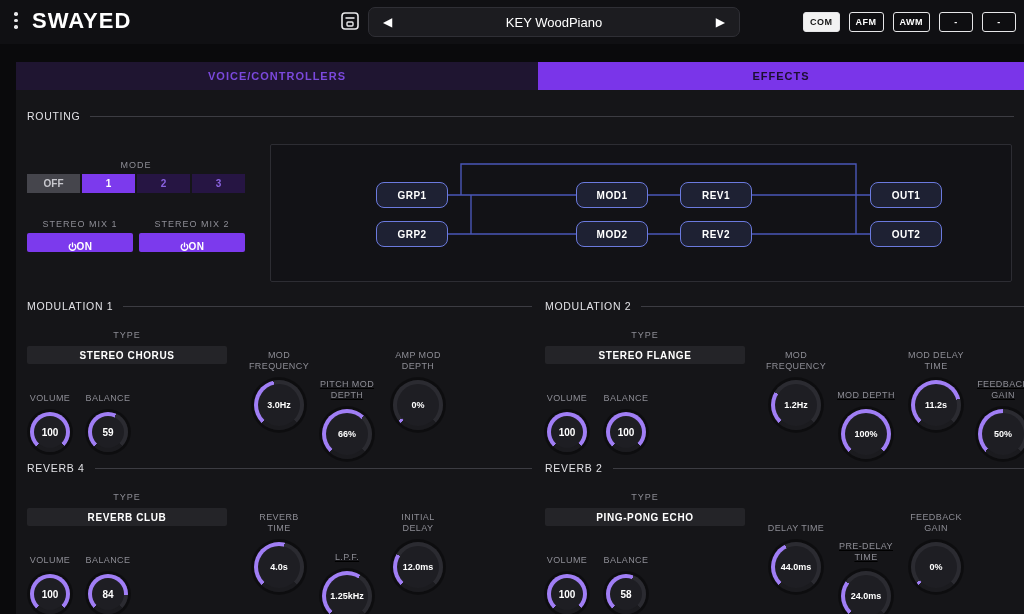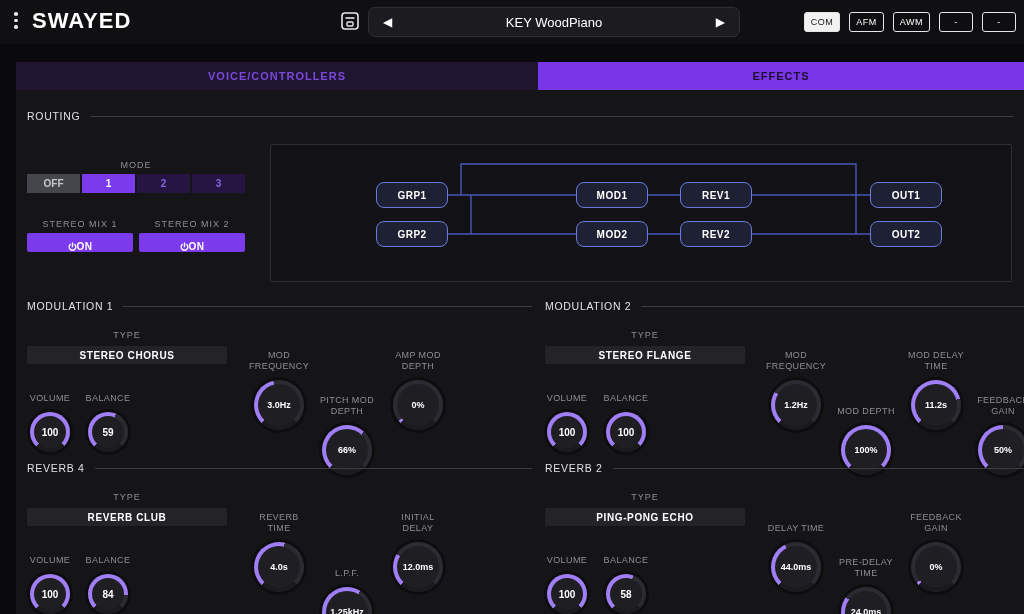--- a/index.html
+++ b/index.html
@@ -10,21 +10,21 @@
   
   .titlebar { position:absolute; left:0; top:0; width:1024px; height:44px; background:#101013; }
   .kebab { position:absolute; left:14px; top:12px; display:flex; flex-direction:column; gap:3px; cursor:pointer; }
   .kebab i { width:3.5px; height:3.5px; border-radius:50%; background:#e8e8ea; }
   .logo { position:absolute; left:32px; top:8px; color:#ffffff; font-size:22px; font-weight:800; letter-spacing:1px; }
   .bank-icon { position:absolute; left:338px; top:9px; }
   .preset-bar { position:absolute; left:368px; top:7px; width:372px; height:30px; background:#1c1c20; border:1px solid #2f2f35; border-radius:7px; display:flex; align-items:center; padding:0 12px; }
   .preset-arrow { background:none; border:none; color:#ffffff; font-size:12px; cursor:pointer; padding:0 2px; line-height:1; }
   .preset-name { flex:1; text-align:center; color:#ffffff; font-size:13px; }
   .tb-right { position:absolute; right:8px; top:12px; display:flex; gap:9px; }
-  .tbtn { min-width:34px; height:20px; padding:0 6px; border:1px solid #e6e6e8; border-radius:3px; background:#0e0e11; color:#ffffff; font-size:9px; font-weight:normal; letter-spacing:.5px; display:flex; align-items:center; justify-content:center; cursor:pointer; }
+  .tbtn { min-width:34px; height:20px; padding:0 6px; border:1px solid #e6e6e8; border-radius:3px; background:#0e0e11; color:#ffffff; font-size:9px; font-weight:bold; letter-spacing:.5px; display:flex; align-items:center; justify-content:center; cursor:pointer; }
   .tbtn.active { background:#f2f2f2; color:#141414; }
 
   
   .panel-bg { position:absolute; left:16px; top:62px; width:1008px; height:552px; background:#151518; }
   .tabs { position:absolute; left:16px; top:62px; width:1008px; height:28px; display:flex; }
   .tab { display:flex; align-items:center; justify-content:center; font-size:11px; font-weight:bold; letter-spacing:1px; cursor:pointer; }
   .tab.inactive { width:522px; background:#1f1531; color:#7b49dd; }
   .tab.active { flex:1; background:#7a35e9; color:#1c0e31; }
 
   
@@ -65,21 +65,21 @@
   .klabel { width:64px; height:26px; display:flex; align-items:flex-end; justify-content:center; text-align:center; font-size:9px; line-height:1.3; color:#8d8d95; letter-spacing:.4px; margin-bottom:7px;margin-top:12px; }
   .knob { position:relative; border-radius:50%; box-shadow:0 0 0 3px rgba(0,0,0,.35); cursor:pointer;
           background:conic-gradient(from 225deg,
             #a07ef5 0deg calc(var(--pct,0) * 2.7deg),
             #2b2b31 calc(var(--pct,0) * 2.7deg) 270deg,
             #1b1b1f 270deg 360deg); }
   .knob.sm { width:40px; height:40px; }
   .knob.lg { width:50px; height:50px; }
   .kcore { position:absolute; inset:4px; border-radius:50%; background:#1e1e23; display:flex; align-items:center; justify-content:center; color:#ffffff; font-weight:bold; }
   .sm .kcore { font-size:10px; } .lg .kcore { font-size:9px; }
-  .u-sm { top:67px; } .u-up { top:35px; } .u-dn { top:80px; }
+  .u-sm { top:67px; } .u-up { top:35px; } .u-dn { top:64px;text-decoration:underline; }
 </style>
 </head>
 <body>
 
 <div class="app">
 
   <header class="titlebar">
     <div class="kebab">
         <i></i>
         <i></i>

